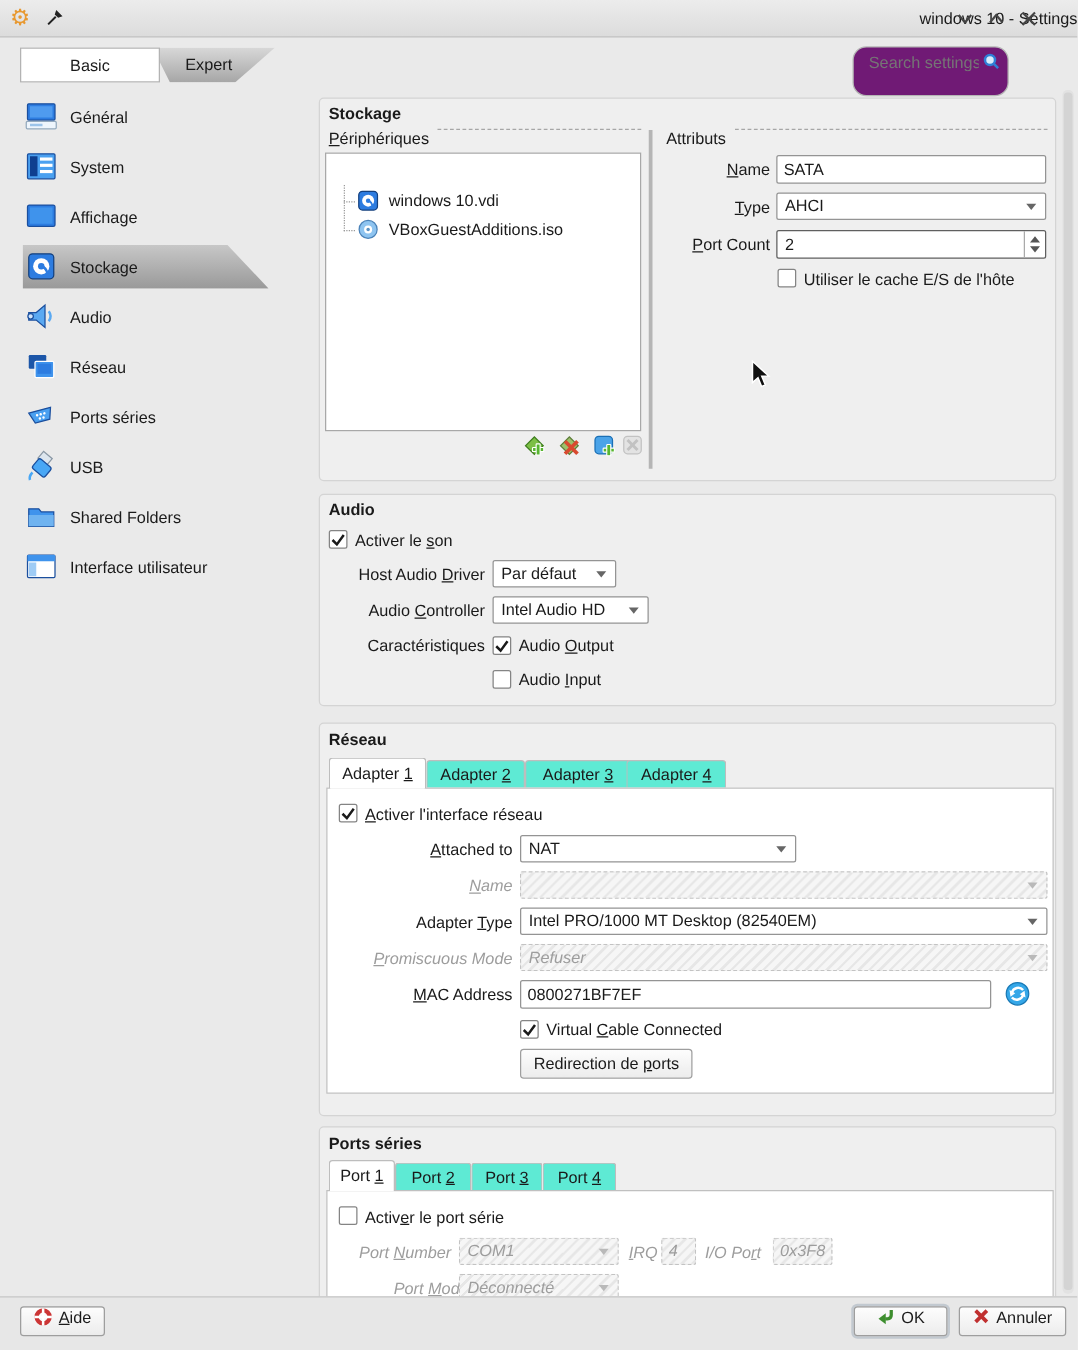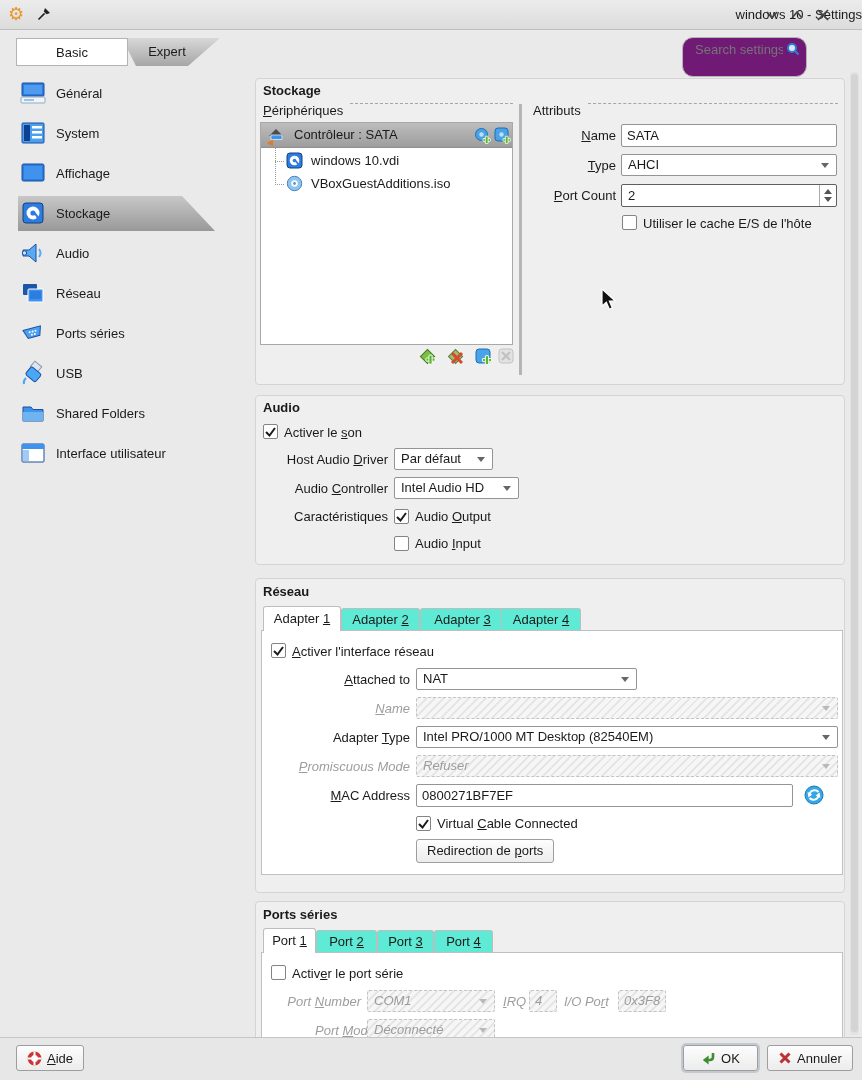--- a/index.html
+++ b/index.html
@@ -68,22 +68,22 @@
   .tabbtn{position:absolute;box-sizing:border-box;border:1px solid #bdbdbd;border-bottom:none;
           border-radius:3px 3px 0 0;text-align:center;background:#5eead4;line-height:22px}
   .tabbtn.sel{background:#fff;z-index:3;line-height:24px}
   .panel{position:absolute;background:#fff;border:1px solid #c0c0c0;box-sizing:border-box;z-index:1}
   .pushbtn{position:absolute;height:24px;box-sizing:border-box;border:1px solid #9e9e9e;border-radius:3px;
            background:linear-gradient(#fdfdfd,#ececec);text-align:center;line-height:22px;padding:0 10px}
   
   .footer{position:absolute;left:0;top:1037px;width:862px;height:43px;background:#e7e7e7;
           border-top:1px solid #c6c6c6;box-sizing:border-box;z-index:10}
   .btn{position:absolute;height:24px;box-sizing:border-box;border:1px solid #9e9e9e;border-radius:3px;
-       background:linear-gradient(#fdfdfd,#ececec);display:flex;align-items:center;justify-content:center;
-       gap:5px;padding:12px 10px}
+       background:linear-gradient(#fdfdfd,#ececec);display:flex;justify-content:center;
+       gap:5px;padding:0 10px}
   .btn.focused{box-shadow:0 0 0 2px rgba(125,145,165,.35)}
   .scrolltrack{position:absolute;left:850px;top:72px;width:9px;height:963px;background:#e2e2e2;border-radius:4px}
   .scrollthumb{position:absolute;left:1px;top:2px;width:7px;height:958px;background:#d4d4d4;border-radius:3px}
   u{text-decoration:underline}
 </style>
 </head>
 <body>
 
 <div class="titlebar">
   <span class="abs" style="left:8px;top:3px;font-size:18px;color:#e8982f">⚙</span>
@@ -207,40 +207,20 @@
 </div>
 
 <div class="card" style="top:78px;height:307px"></div>
 <div class="cardhdr" style="left:263px;top:83px">Stockage</div>
 <div class="grp" style="left:263px;top:103px;width:250px">
   <span><u>P</u>ériphériques</span>
     <span class="dash"></span>
 </div>
 
 <div class="tree">
-  <div class="ctlrow">
-    <svg class="abs" style="left:5px;top:3px" width="20" height="20">
-      <polygon points="3,10 10,3 17,10" fill="#4c4c4c"></polygon>
-      <rect x="5" y="9" width="11" height="4.5" fill="#3f93ec" stroke="#dfe9f2" stroke-width="0.8"></rect>
-      <polygon points="1,17 7,13.6 7,20.4" fill="#e07b2a"></polygon>
-    </svg>
-    <span class="abs" style="left:33px;top:4px">Contrôleur : SATA</span>
-    <svg class="abs" style="left:213px;top:4px" width="17" height="17">
-      <circle cx="7.5" cy="7.5" r="6" fill="#4aa3e8" stroke="#1a6fb5"></circle>
-      <circle cx="7.5" cy="7.5" r="2.2" fill="#bfe0f8"></circle>
-      <rect x="9" y="11.5" width="7.4" height="2.8" rx="0.5" fill="#57b52f" stroke="#fff" stroke-width="0.8"></rect>
-      <rect x="11.3" y="9.2" width="2.8" height="7.4" rx="0.5" fill="#57b52f" stroke="#fff" stroke-width="0.8"></rect>
-    </svg>
-    <svg class="abs" style="left:233px;top:4px" width="17" height="17">
-      <rect x="1" y="1" width="13" height="13" rx="3" fill="#4aa3e8" stroke="#1a6fb5"></rect>
-      <circle cx="7.5" cy="7.5" r="2.2" fill="#bfe0f8"></circle>
-      <rect x="9" y="11.5" width="7.4" height="2.8" rx="0.5" fill="#57b52f" stroke="#fff" stroke-width="0.8"></rect>
-      <rect x="11.3" y="9.2" width="2.8" height="7.4" rx="0.5" fill="#57b52f" stroke="#fff" stroke-width="0.8"></rect>
-    </svg>
-  </div>
   <div class="guide-v" style="left:14px;top:25px;height:37px"></div>
   <div class="guide-h" style="left:14px;top:38px;width:9px"></div>
   <div class="guide-h" style="left:14px;top:61px;width:9px"></div>
   <div class="treerow" style="top:26px">
     <svg class="abs" style="left:25px;top:3px" width="17" height="17">
       <rect x="1" y="1" width="15" height="15" rx="3" fill="#2d7ce0" stroke="#14407e"></rect>
       <circle cx="8.5" cy="8.5" r="4.8" fill="#fff"></circle>
       <circle cx="8.5" cy="8.5" r="1.8" fill="#2d7ce0"></circle>
       <path d="M8.5 8.5 Q11.5 9.5 12 13" stroke="#2d7ce0" stroke-width="1.5" fill="none"></path>
     </svg>

